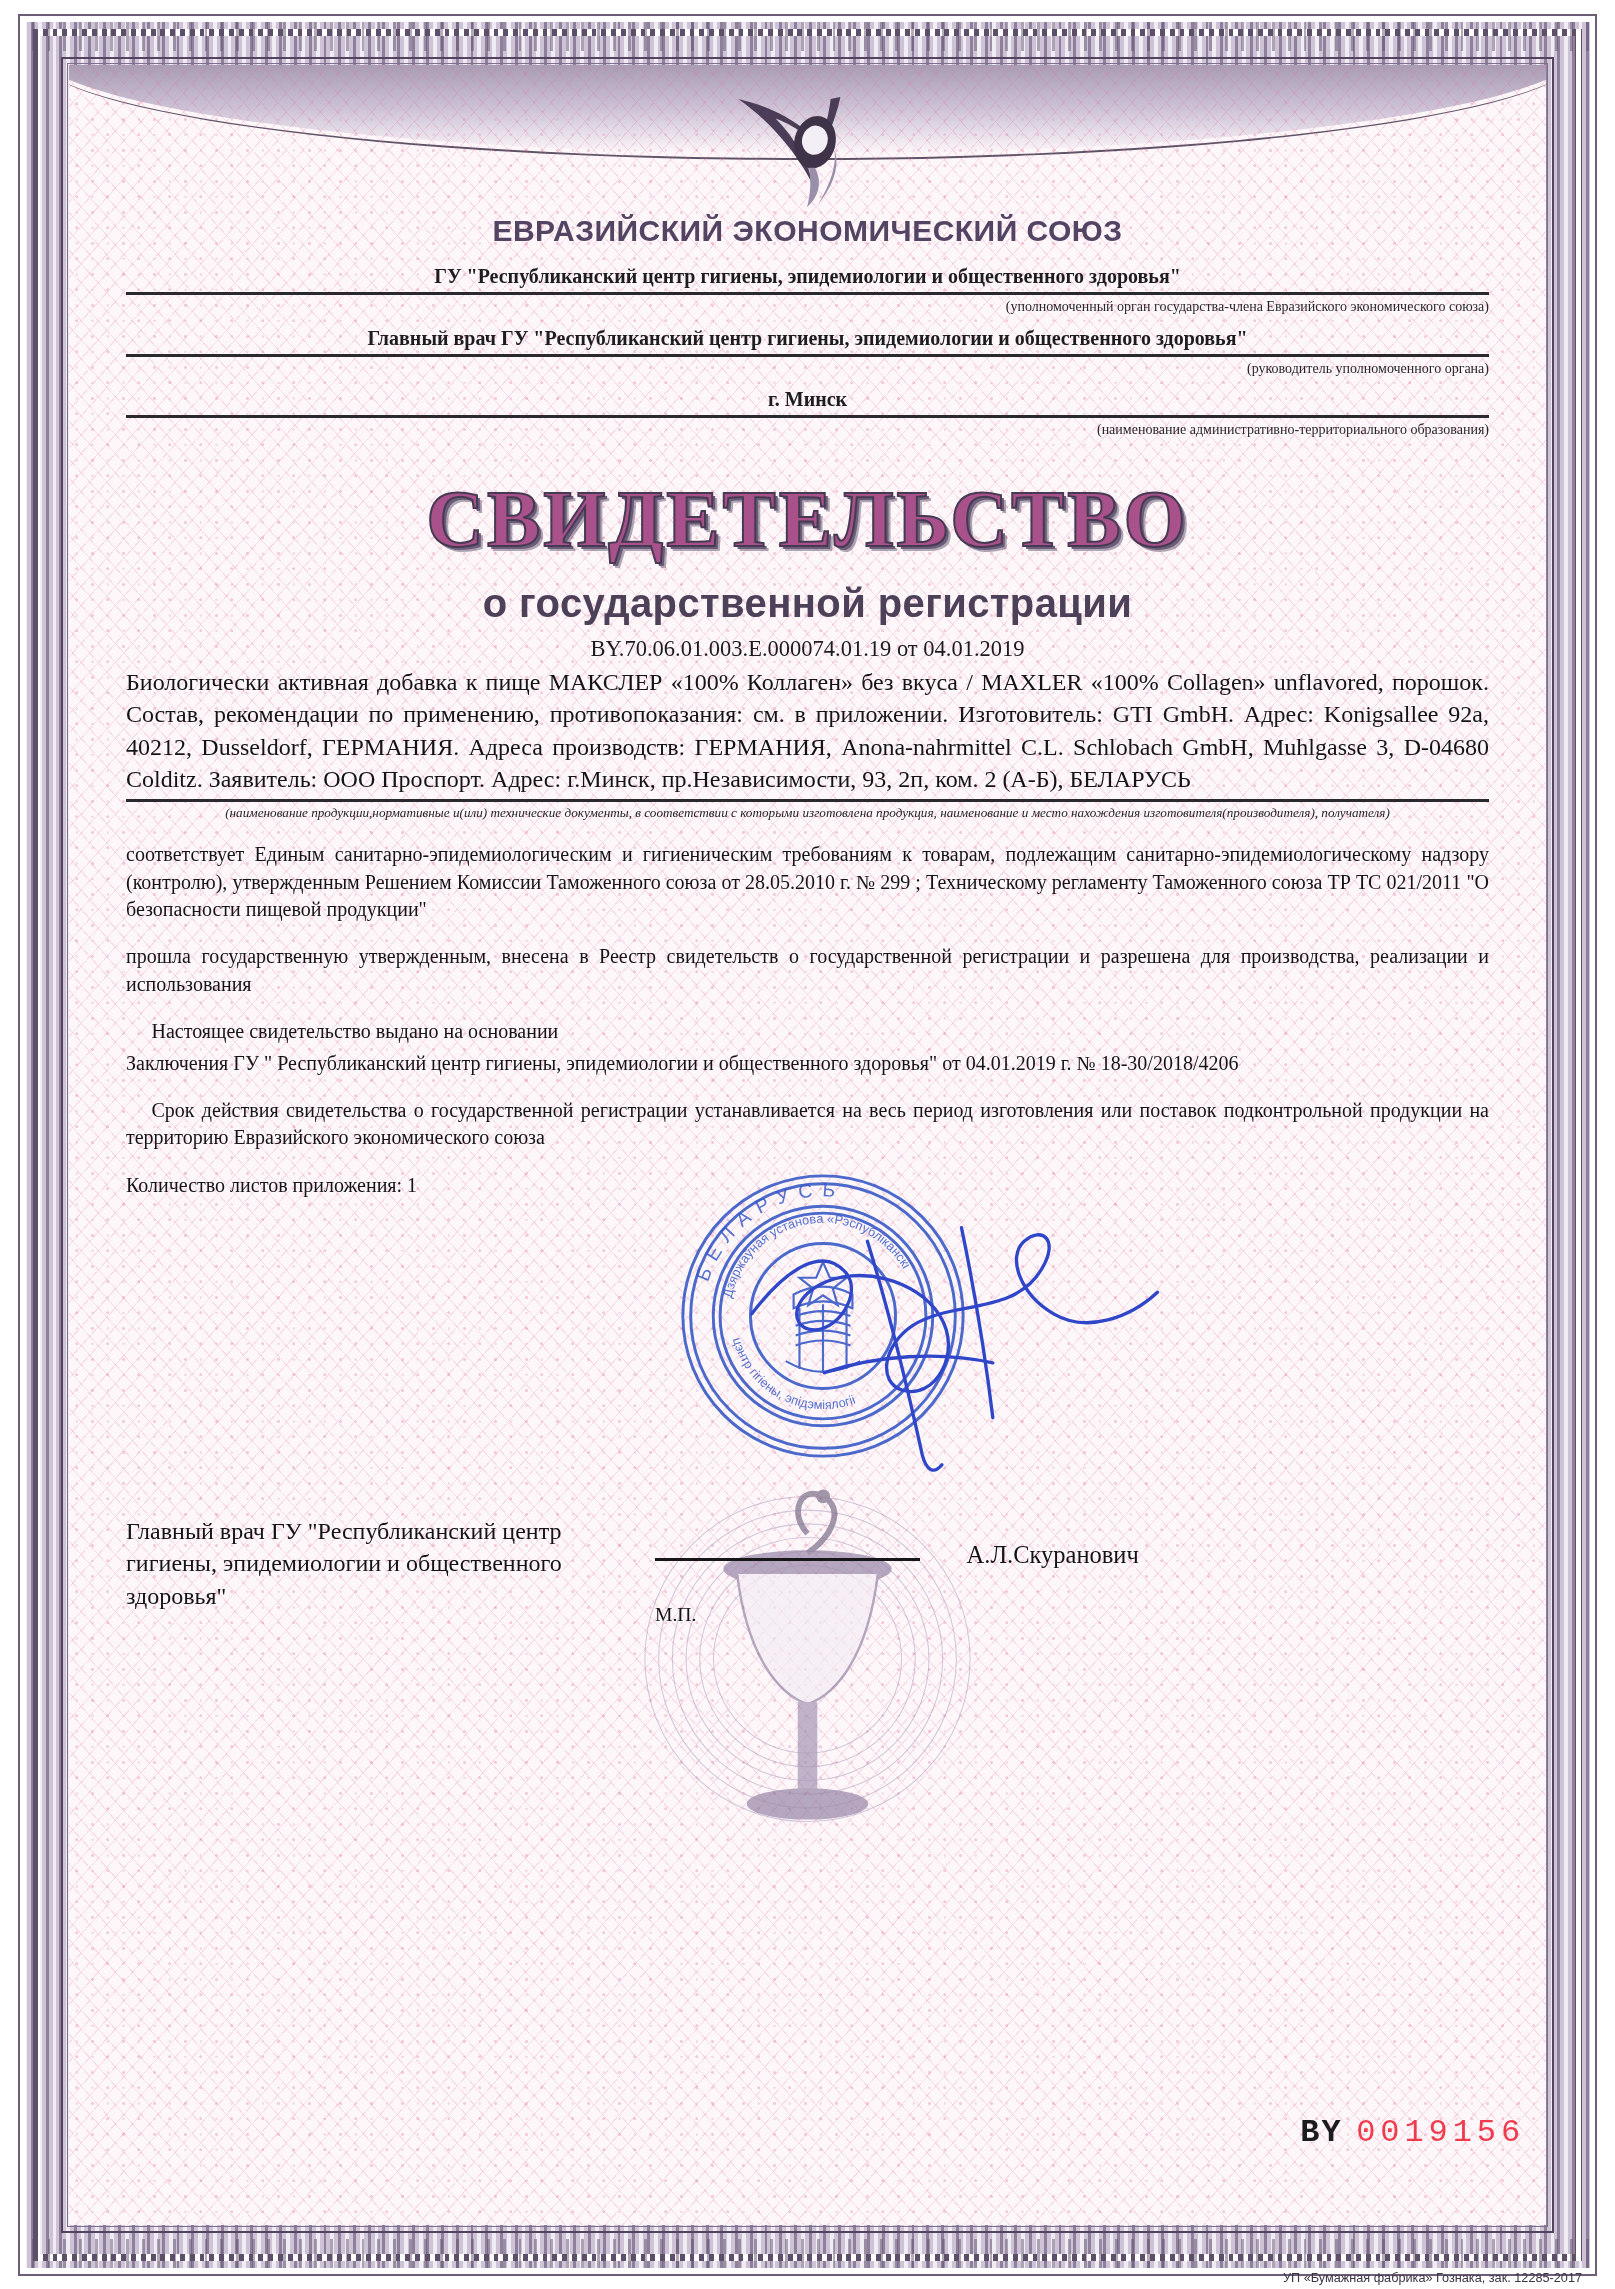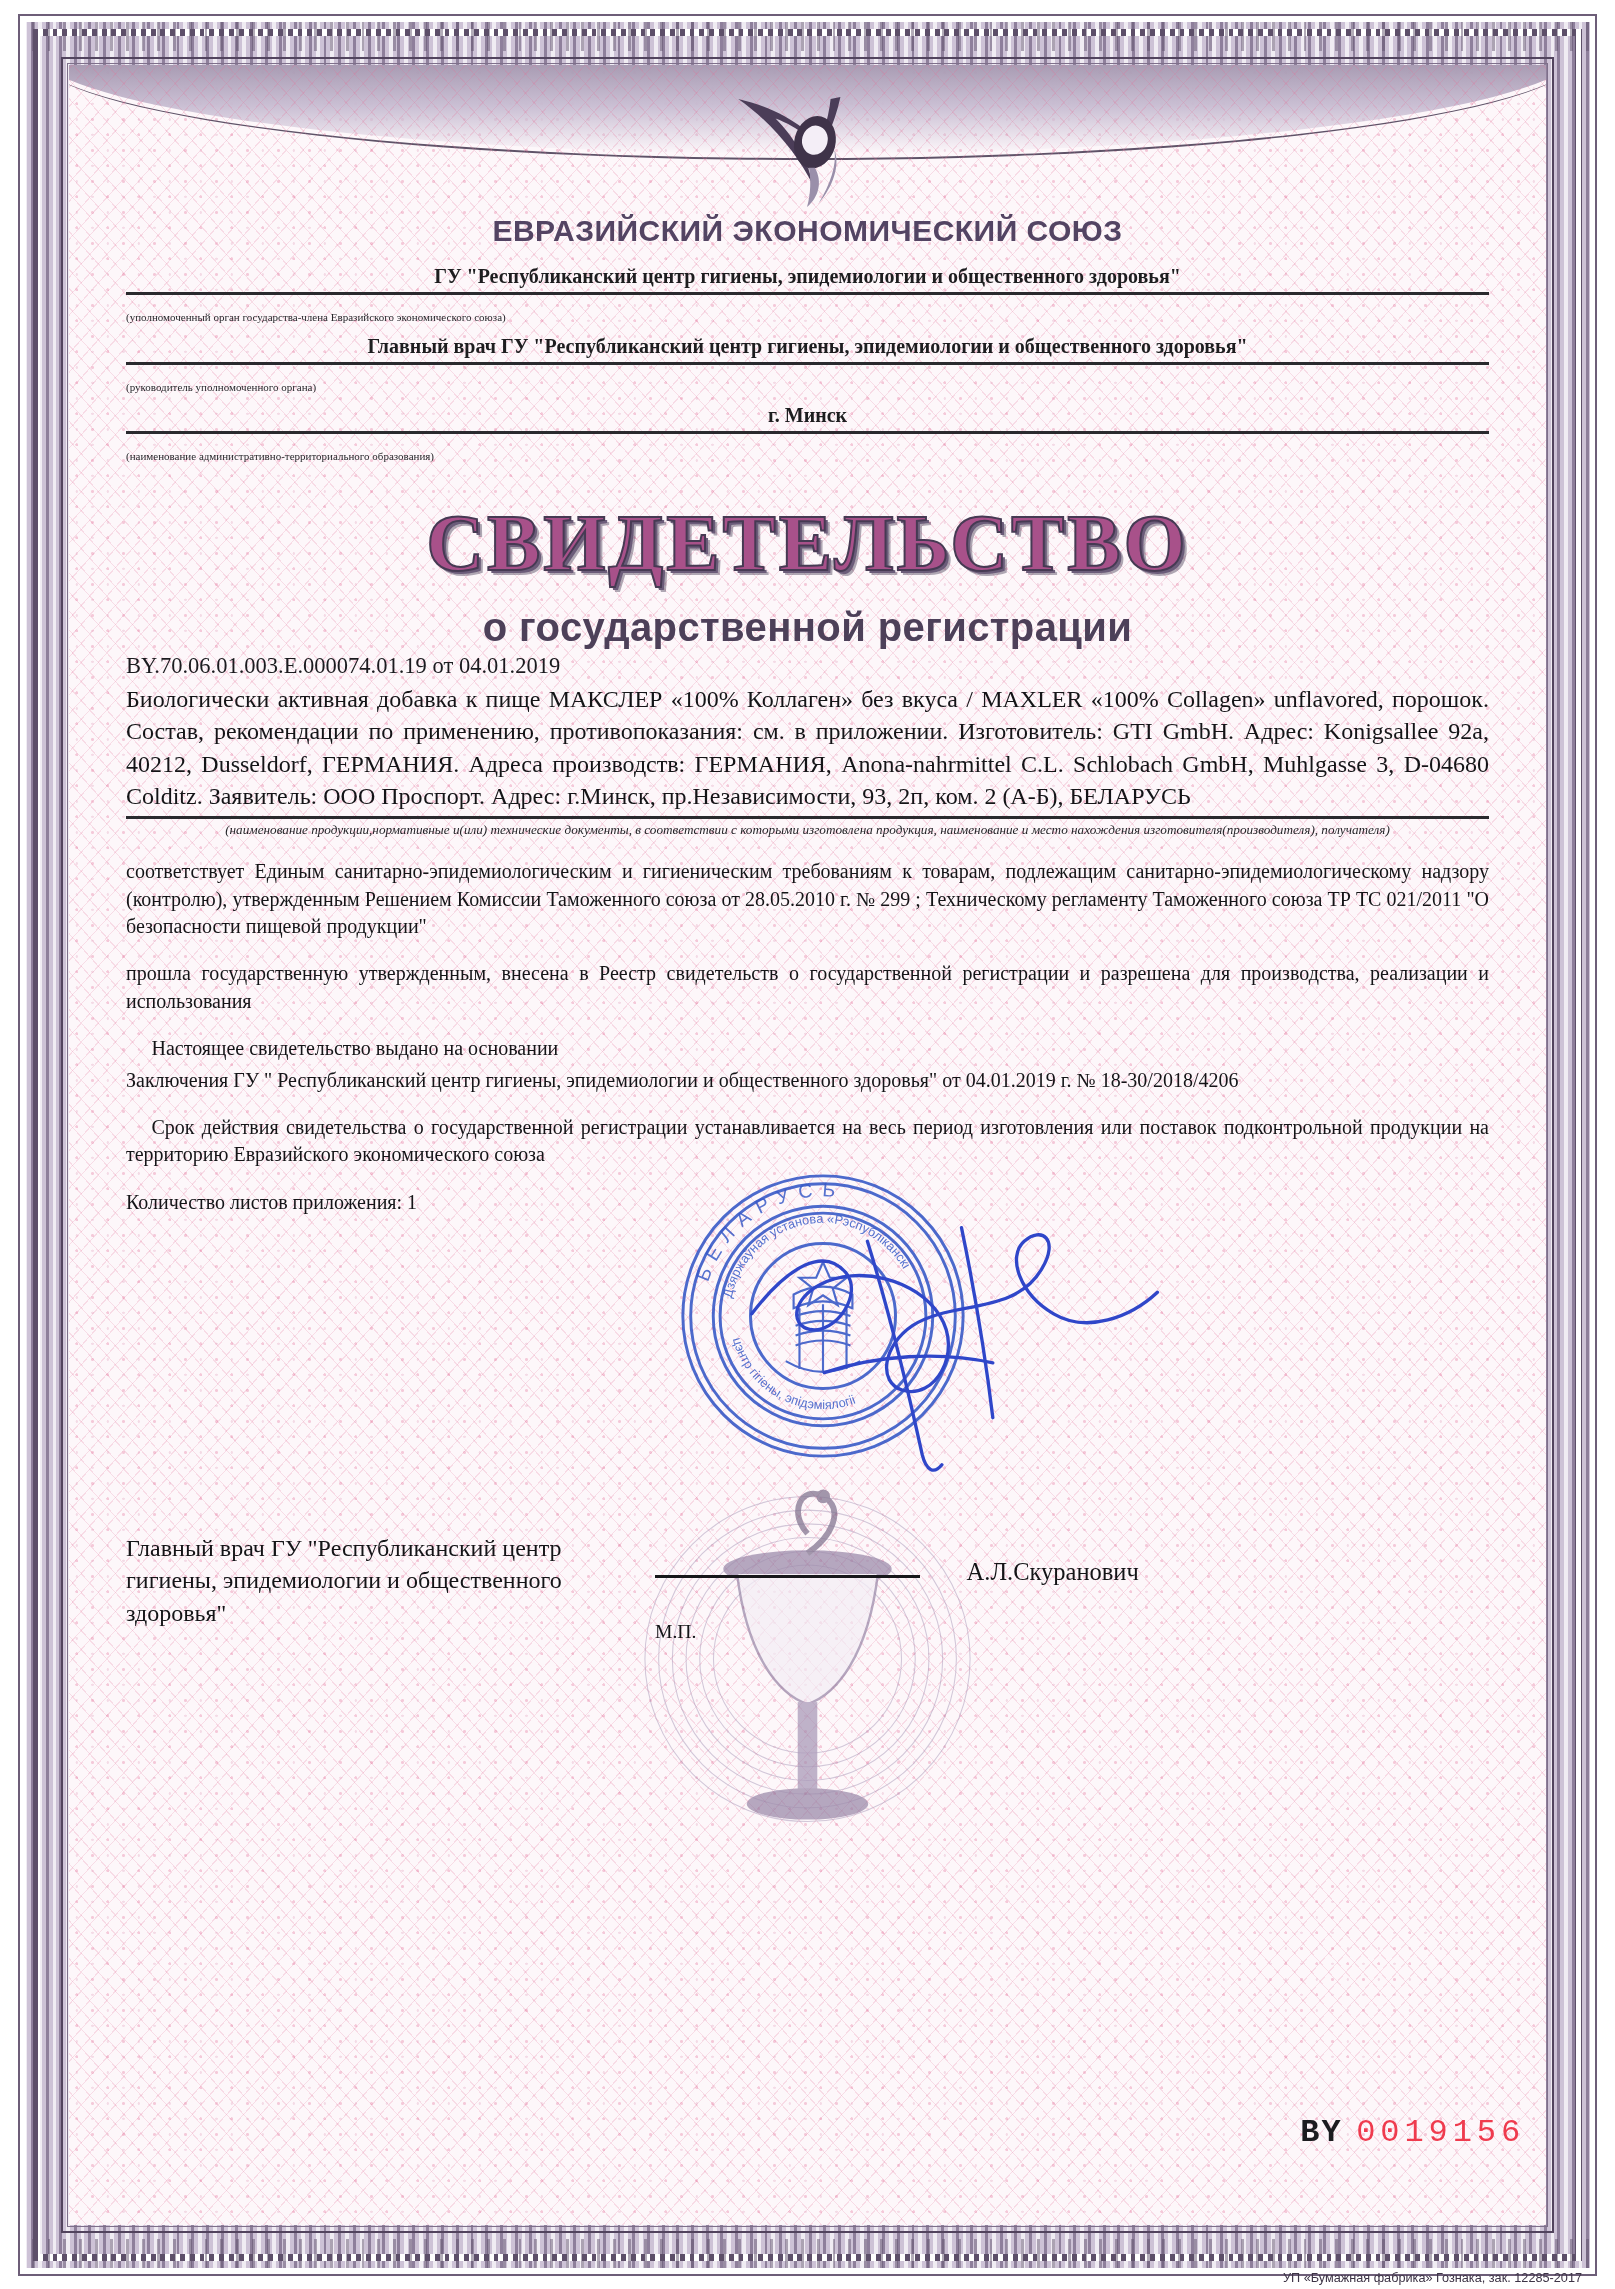--- a/index.html
+++ b/index.html
@@ -139,24 +139,24 @@
     text-align:center;
     font-family:"Liberation Serif", serif;
     font-weight:bold;
     font-size:20px;
     color:#1d1d1f;
     padding:0 21.6px 2.9px 21.6px;
     border-bottom:3.4px solid #2a2a2e;
     line-height:1.25;
   }
   .rule-caption{
-    text-align:left;
-    font-size:11px;
+    text-align:right;
+    font-size:14px;
     color:#27272b;
-    margin-top:16px;
+    margin-top:4px;
     margin-bottom:10.8px;
   }
 
   
   .main-title{
     text-align:center;
     margin-top:41px;
     font-family:"Liberation Serif", serif;
     font-weight:bold;
     font-size:80px;
@@ -171,21 +171,22 @@
   .sub-title{
     text-align:center;
     margin-top:21.6px;
     font-family:"Liberation Sans", sans-serif;
     font-weight:bold;
     font-size:40px;
     color:#4d4059;
     letter-spacing:0.4px;
   }
   .reg-number{
-    margin-top:3px;
+    text-align:center;
+    margin-top:10px;
     font-size:22.5px;
     color:#1b1b1f;
   }
 
   
   .body-text{
     font-size:24px;
     line-height:1.35;
     color:#141417;
     text-align:justify;

